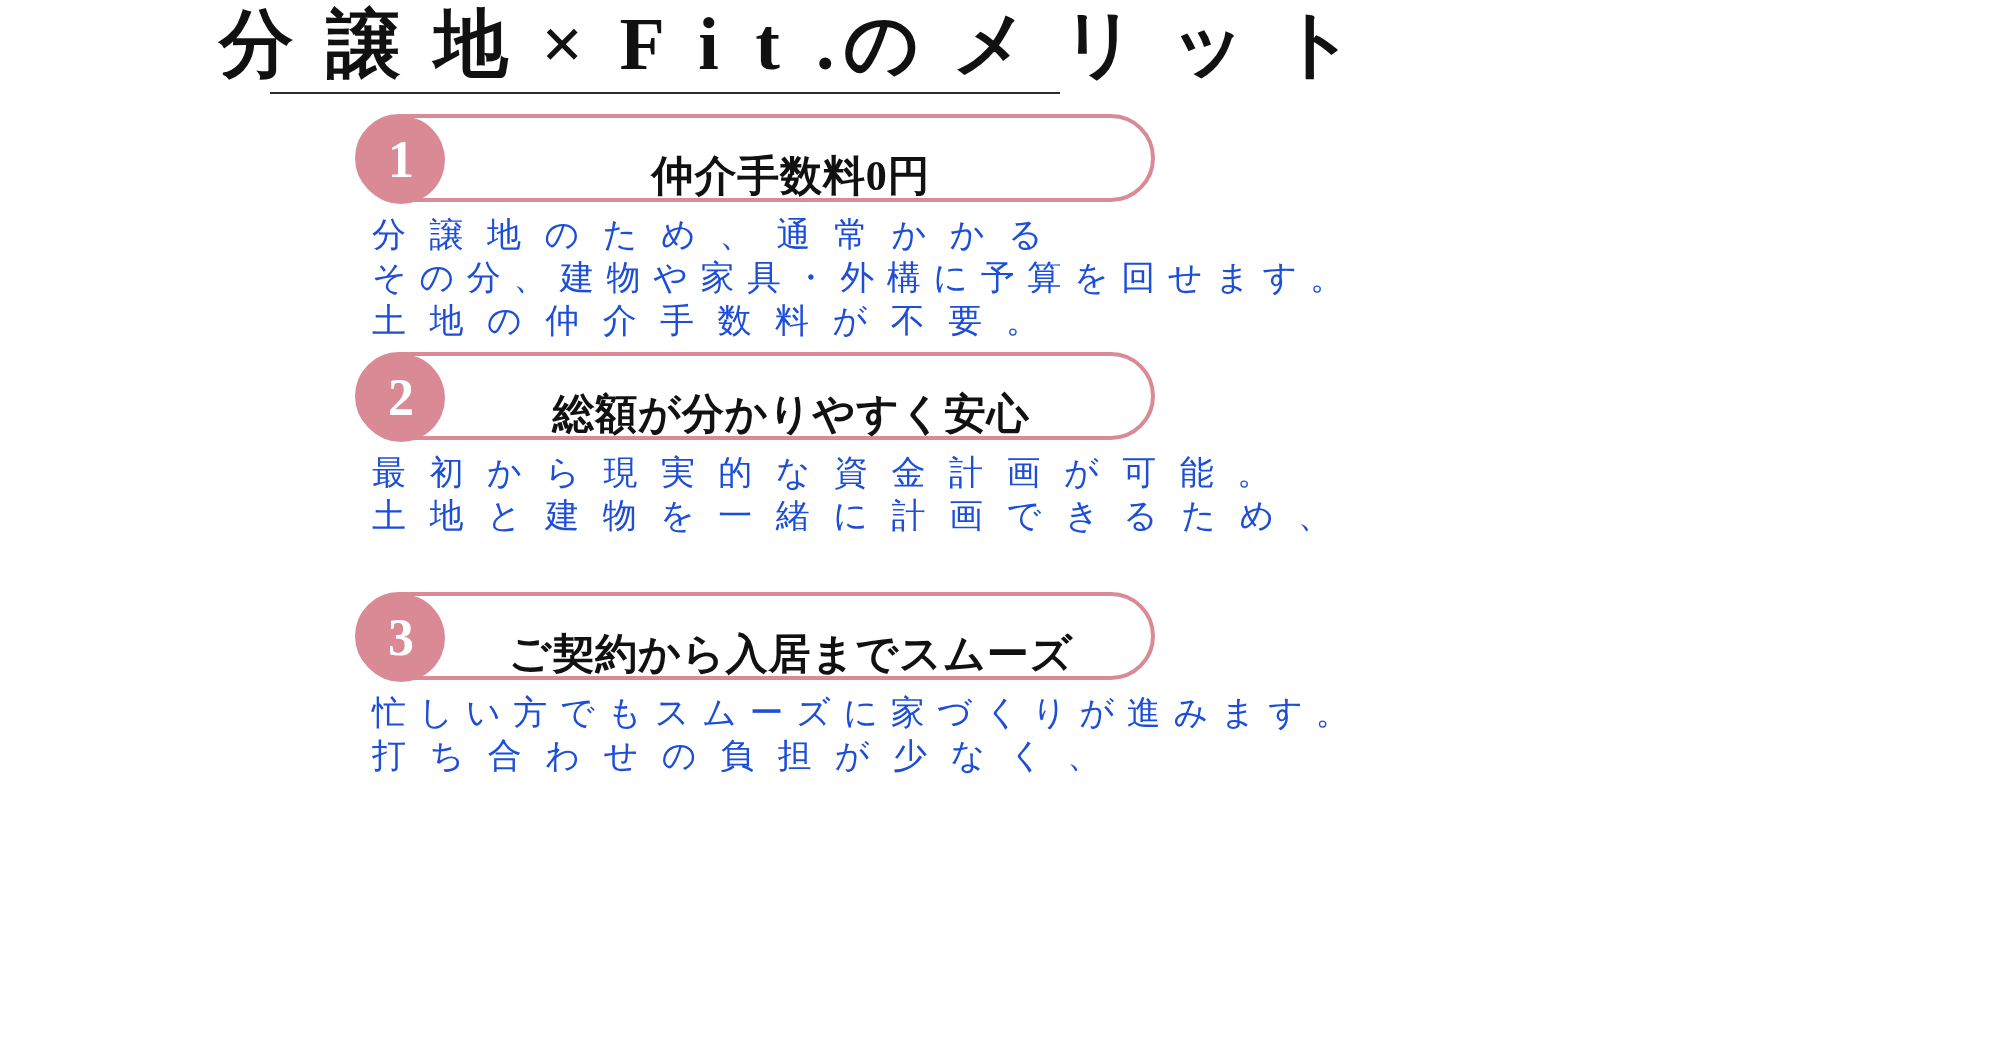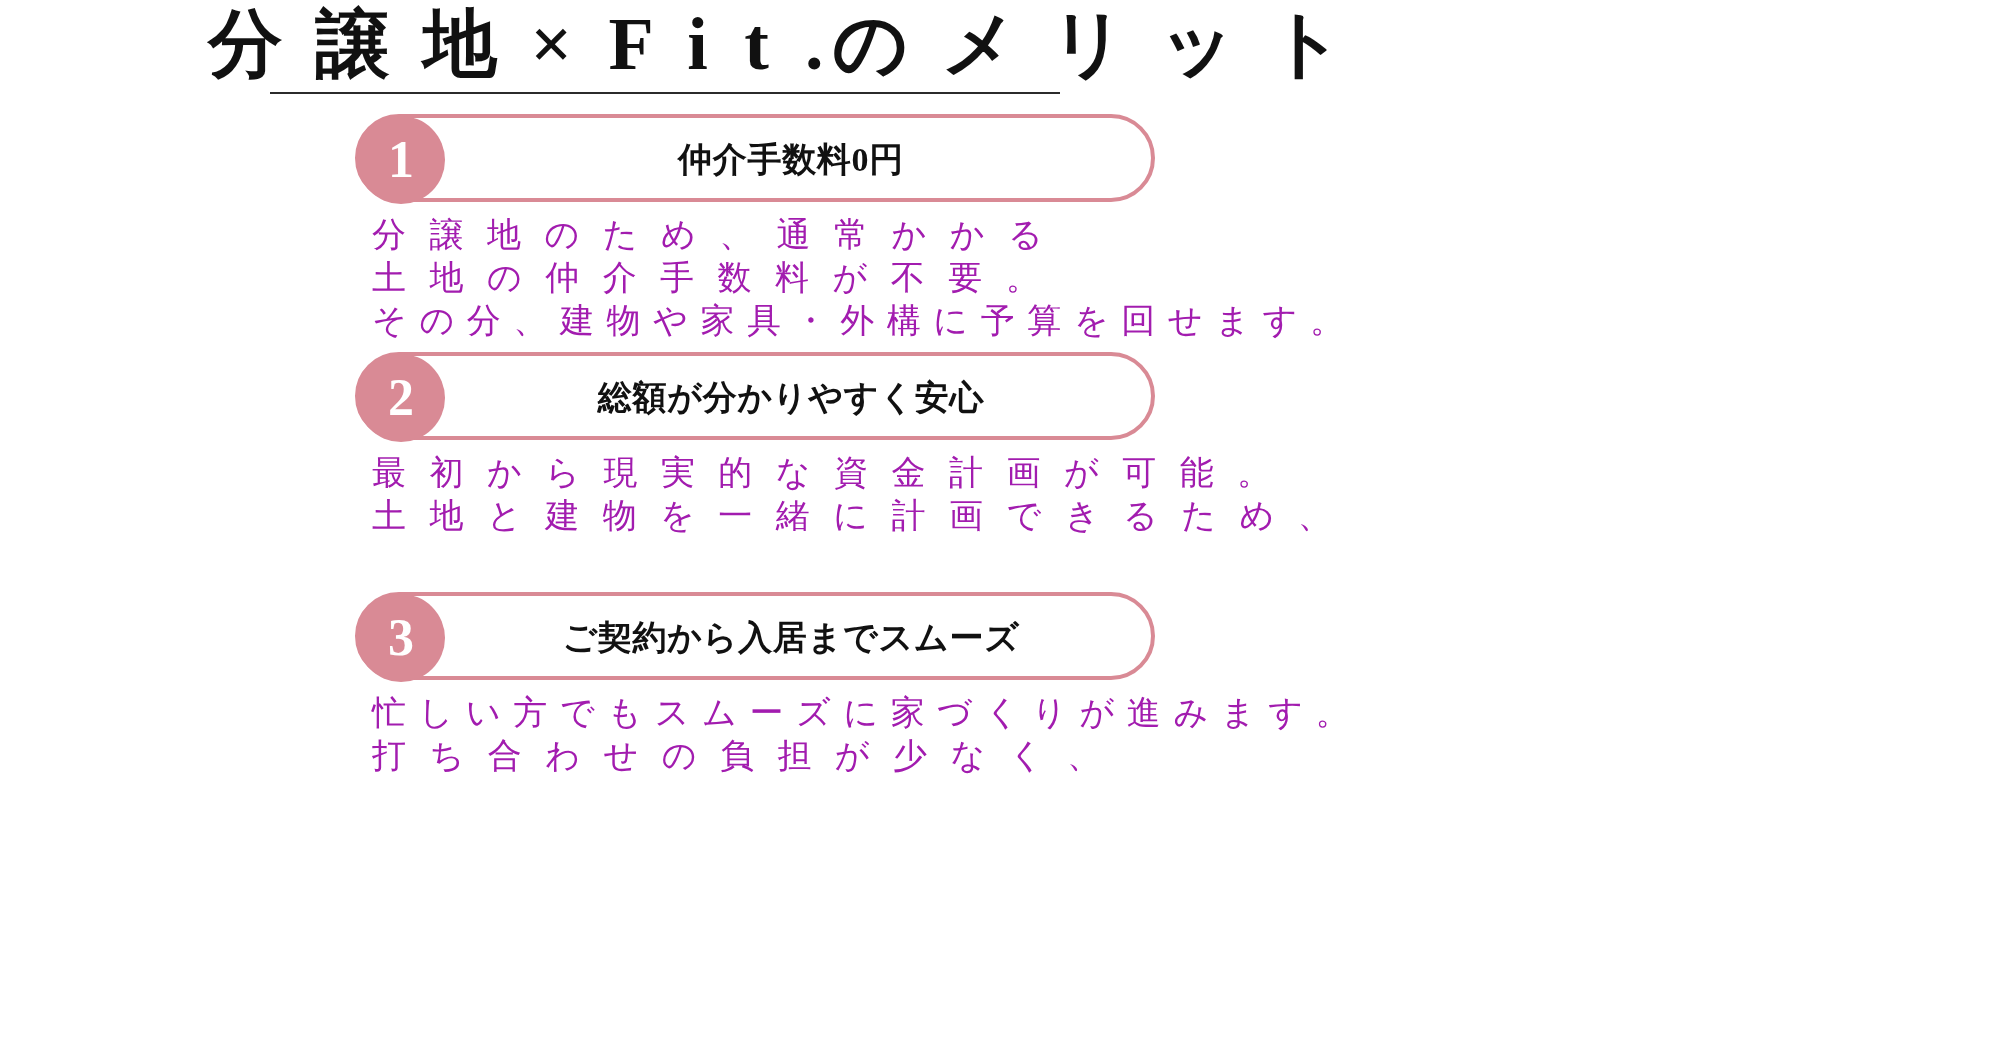--- a/index.html
+++ b/index.html
@@ -18,21 +18,21 @@
   .page {
     position: relative;
     width: 2000px;
     height: 1047px;
     box-sizing: border-box;
   }
 
   
   .heading-wrap {
     position: absolute;
-    left: 0;
+    left: 11px;
     top: 6px;
     width: 1560px;
     text-align: center;
   }
   .heading {
     display: inline-block;
     font-size: 74px;
     line-height: 1.05;
     font-weight: 700;
     letter-spacing: 0.10em;
@@ -83,40 +83,40 @@
     font-size: 52px;
     line-height: 88px;
     text-align: center;
     font-weight: 700;
     font-family: "Liberation Serif", "DejaVu Serif", serif;
   }
   .pill-title {
     position: absolute;
     left: 88px;
     right: 16px;
-    top: 0;
+    top: 16px;
     height: 84px;
     line-height: 84px;
     text-align: center;
-    font-size: 34px;
+    font-size: 42px;
     font-weight: 700;
     letter-spacing: 0.02em;
     color: #111111;
     white-space: nowrap;
   }
 
   .body-lines {
     margin-top: 12px;
     padding-left: 372px;
   }
   .body-line {
     font-size: 34px;
     line-height: 1.26;
     letter-spacing: 0.22em;
-    color: #a21caf;
+    color: #1d4ed8;
     white-space: nowrap;
   }
   .body-line.tight {
     letter-spacing: 0.06em;
   }
 </style>
 </head>
 <body>
 
 <div class="page">
@@ -126,22 +126,22 @@
   </div>
   <div class="heading-underline"></div>
 
   <div class="block block-1">
     <div class="pill">
       <div class="pill-num">1</div>
       <div class="pill-title">仲介手数料0円</div>
     </div>
     <div class="body-lines">
       <div class="body-line">分 譲 地 の た め 、 通 常 か か る</div>
+      <div class="body-line tight">そ の 分 、 建 物 や 家 具 ・ 外 構 に 予 算 を 回 せ ま す 。</div>
       <div class="body-line">土 地 の 仲 介 手 数 料 が 不 要 。</div>
-      <div class="body-line tight">そ の 分 、 建 物 や 家 具 ・ 外 構 に 予 算 を 回 せ ま す 。</div>
     </div>
   </div>
 
   <div class="block block-2">
     <div class="pill">
       <div class="pill-num">2</div>
       <div class="pill-title">総額が分かりやすく安心</div>
     </div>
     <div class="body-lines">
       <div class="body-line">最 初 か ら 現 実 的 な 資 金 計 画 が 可 能 。</div>

